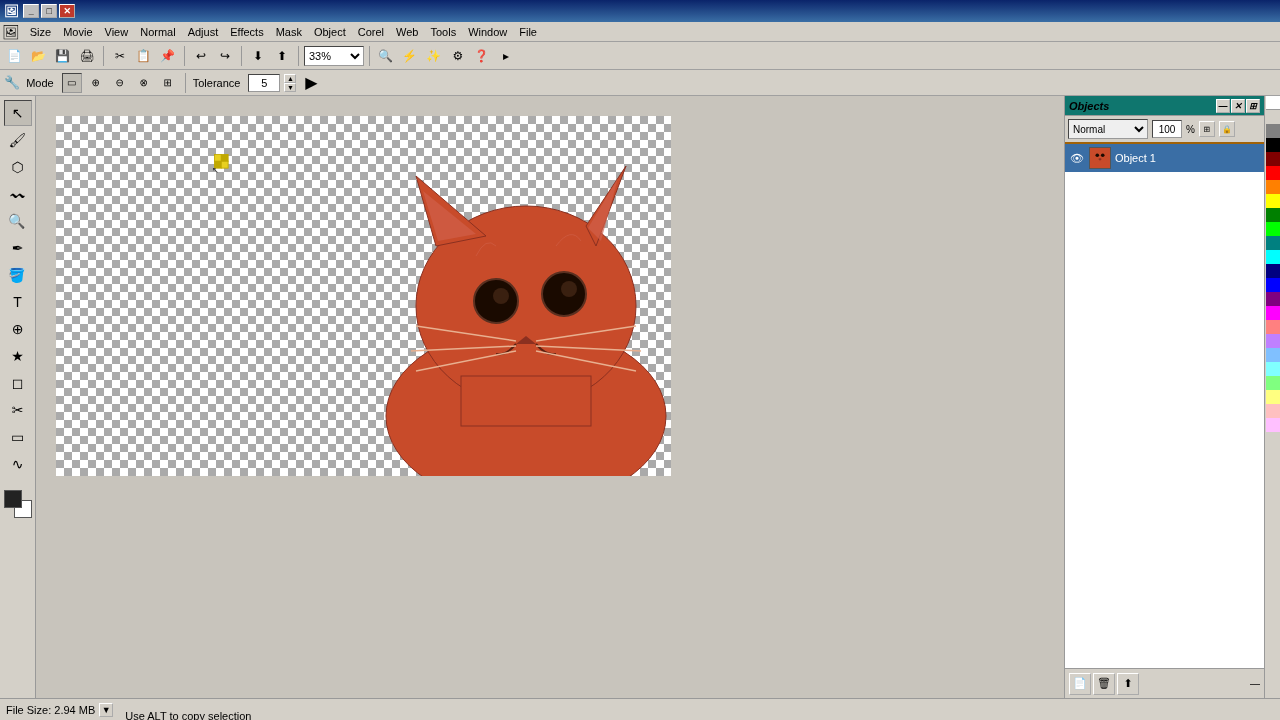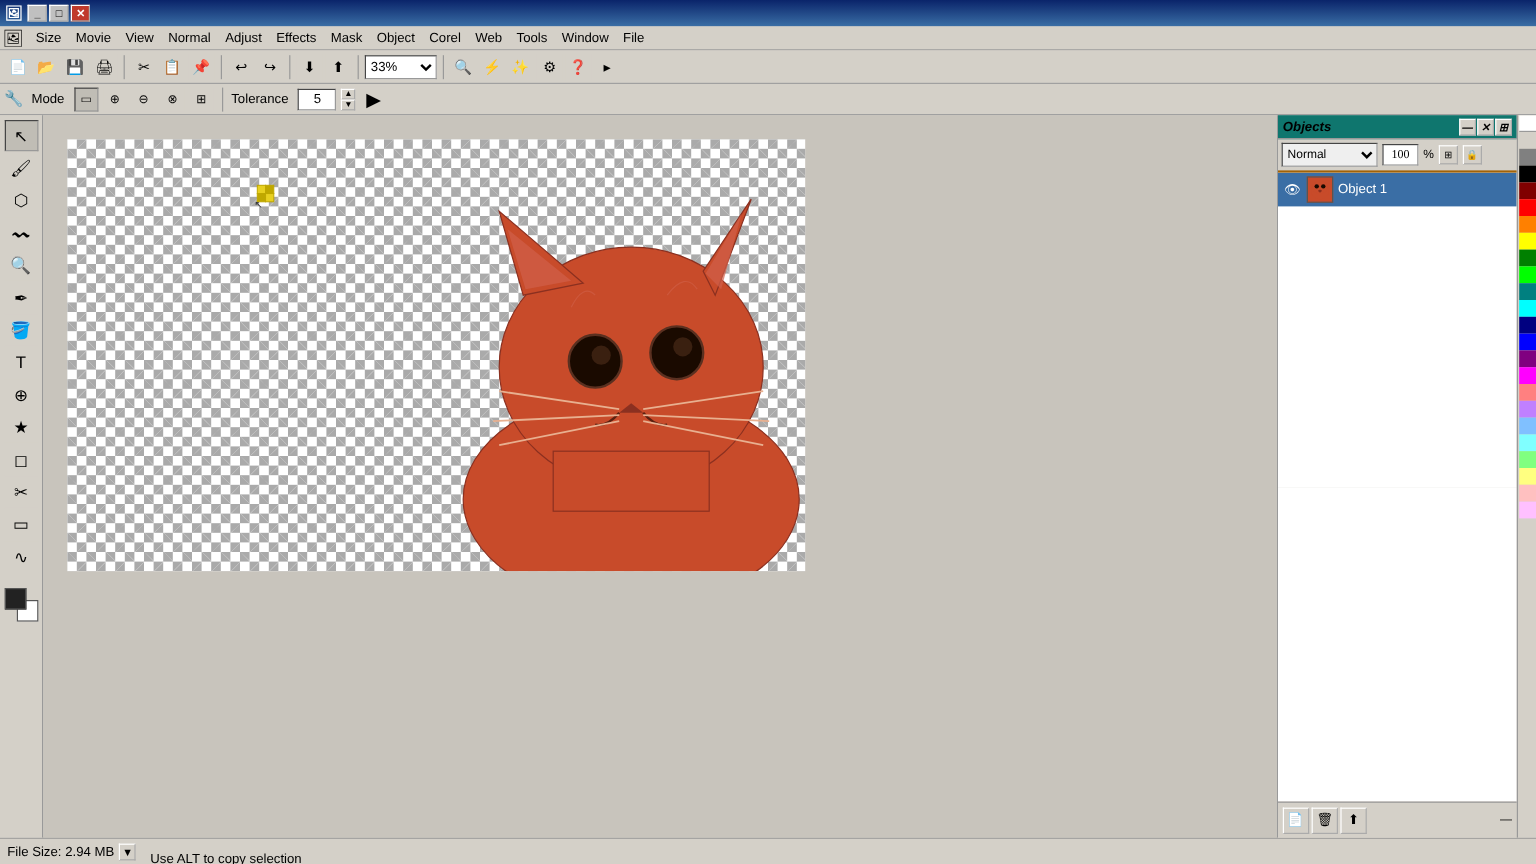--- a/index.html
+++ b/index.html
@@ -204,21 +204,21 @@
     .panel-btn.close-x { background: #d4d0c8; }
 
     #objects-controls {
       padding: 3px;
       display: flex;
       align-items: center;
       gap: 4px;
       border-bottom: 2px solid #a16207;
     }
     .blend-select { width: 80px; height: 20px; font-size: 10px; border: 1px inset #999; }
-    .opacity-input { width: 30px; height: 18px; font-size: 10px; border: 1px inset #999; text-align: center; font-family: Liberation Serif, serif; }
+    .opacity-input { width: 30px; height: 18px; font-size: 10px; border: 1px inset #999; text-align: center; }
     .opacity-pct { font-size: 10px; }
     .merge-btn { width: 16px; height: 16px; background: #d4d0c8; border: 1px outset #fff; font-size: 8px; display: flex; align-items: center; justify-content: center; cursor: pointer; }
 
     #objects-list {
       flex: 1;
       background: white;
       overflow-y: auto;
     }
     .object-row {
       display: flex;

